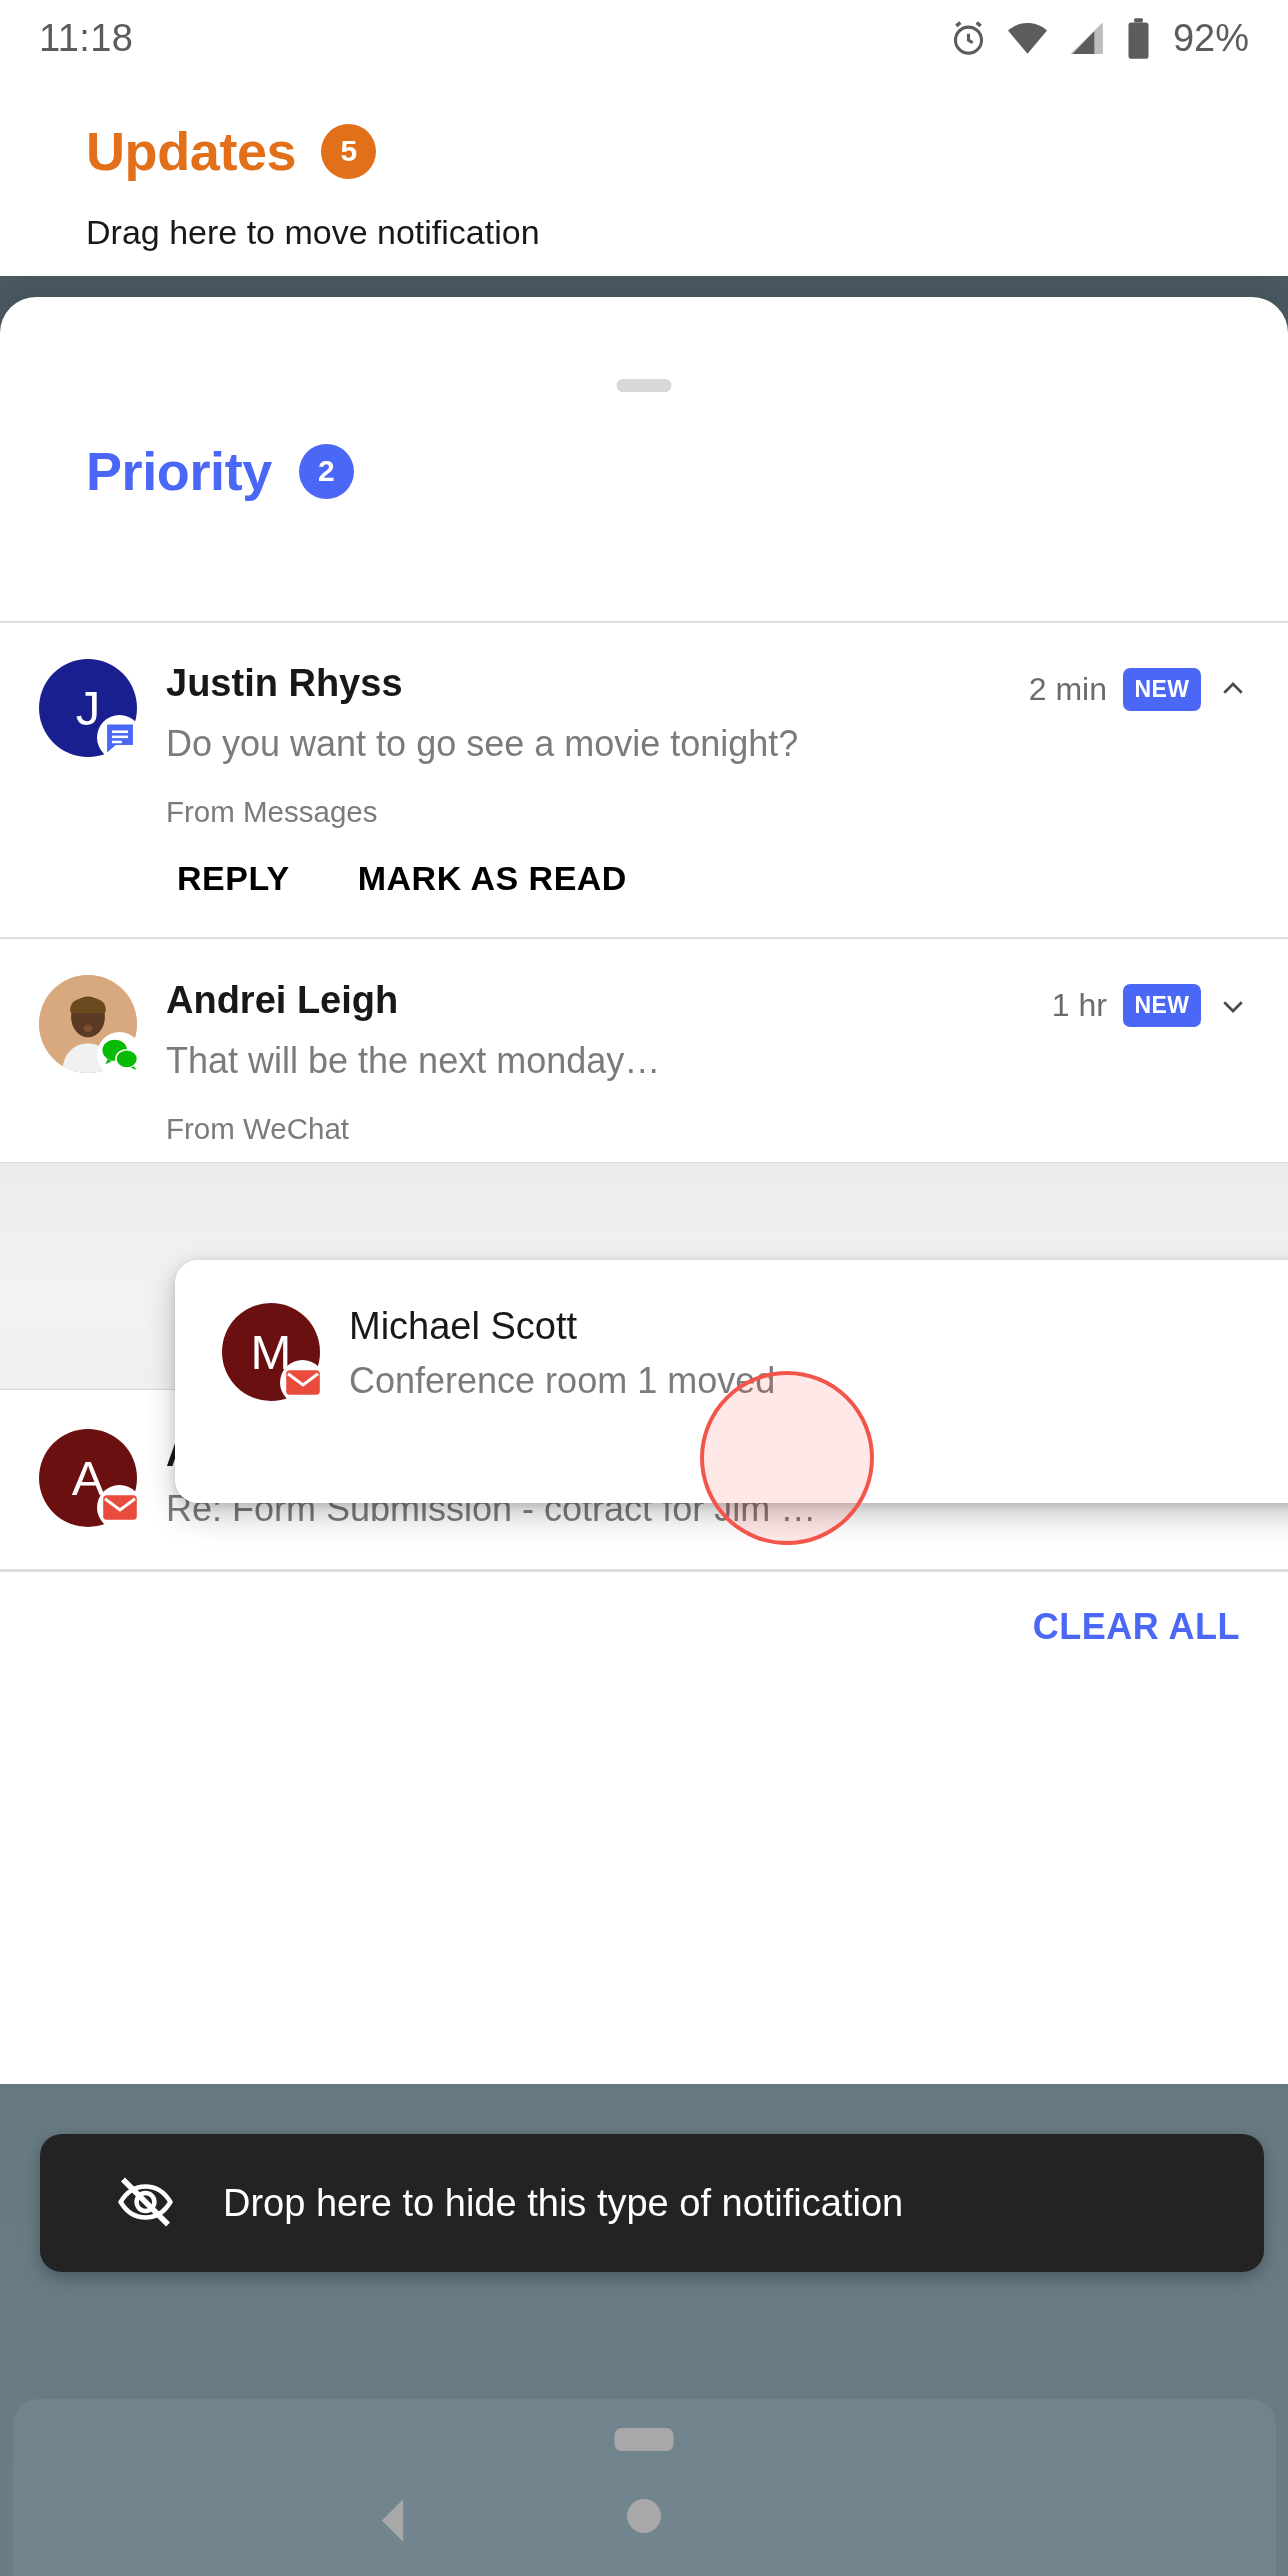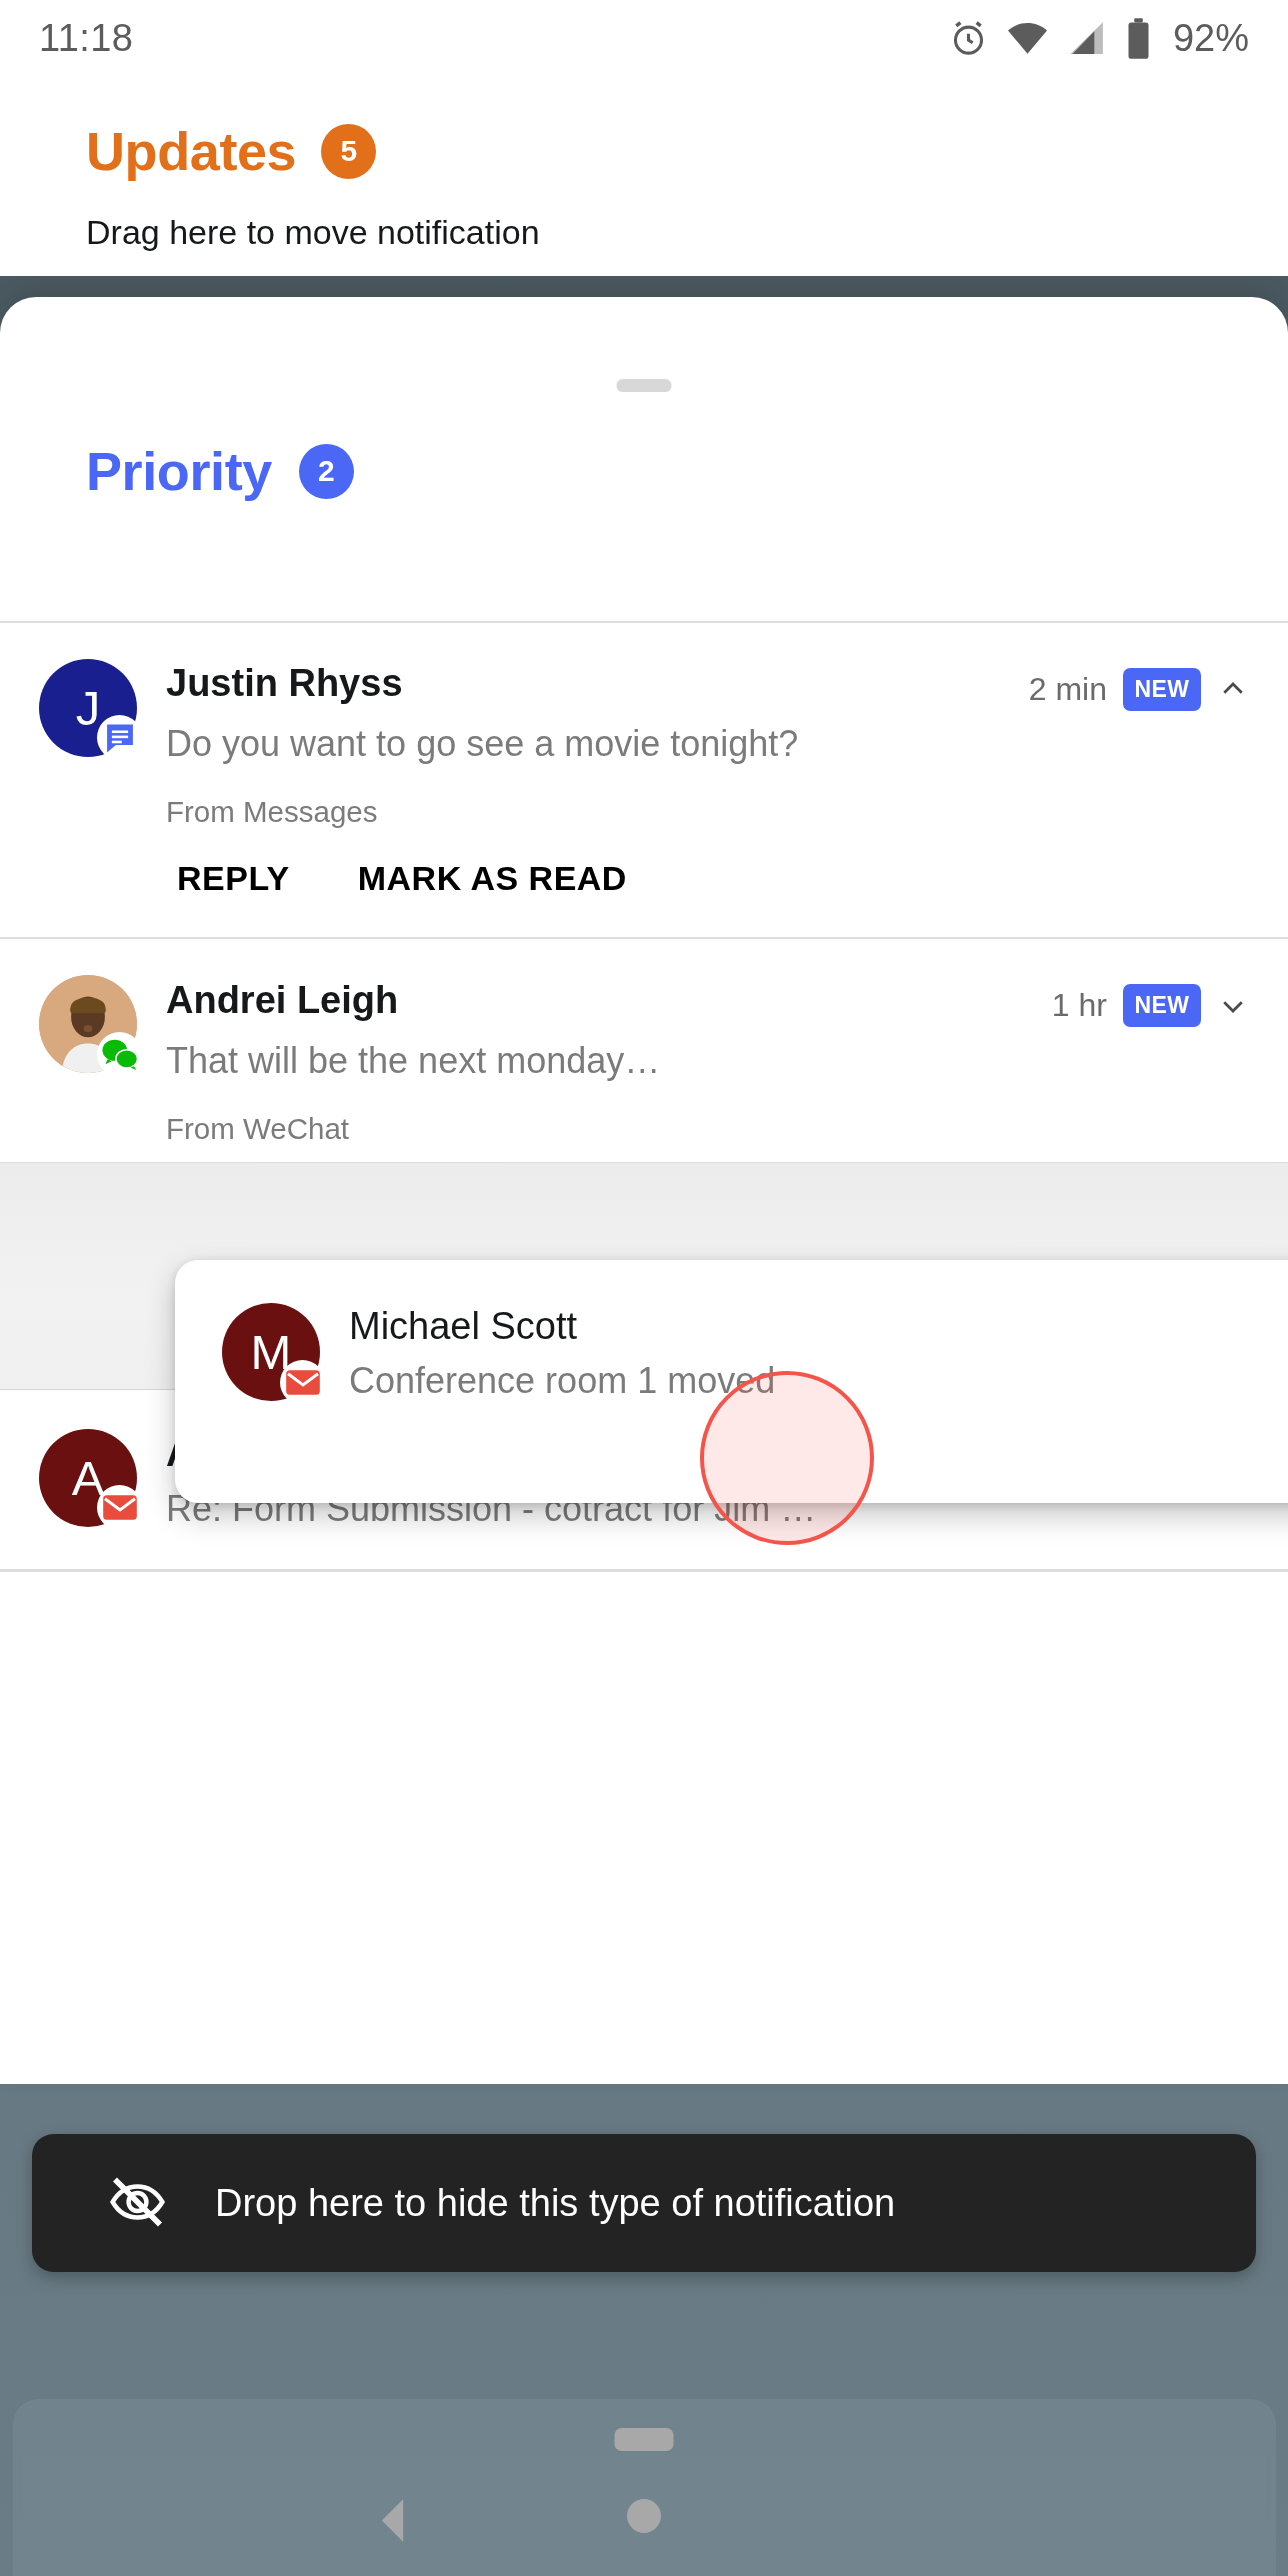--- a/index.html
+++ b/index.html
@@ -165,21 +165,21 @@
   .touch-dot{
     position:absolute; left:700px; top:1371px;
     width:174px; height:174px; border-radius:50%;
     background:rgba(244,85,74,0.13);
     border:4.5px solid #f4554a;
     z-index:60;
   }
 
   
   .drop-banner{
-    position:absolute; left:32px; top:2134px; width:1224px; height:138px;
+    position:absolute; left:40px; top:2134px; width:1224px; height:138px;
     background:#232323; border-radius:21.5px;
     display:flex; align-items:center; padding-left:75px; gap:47px;
     box-shadow:0 5.4px 16px rgba(0,0,0,0.25);
     z-index:30;
   }
   .drop-text{ font-size:38px; color:#ffffff; }
 
   
   .navbar{
     position:absolute; left:12.5px; bottom:0; width:1263px; height:177px;
@@ -364,20 +364,23 @@
             <div class="notif-text">Re: Form Submission - cotract for Jim …</div>
           </div>
         </div>
       </div>
 
       <div class="divider"></div>
 
 
       <div class="divider"></div>
 
+      <div class="clear-row">
+        <button class="clear-btn">CLEAR ALL</button>
+      </div>
     </div>
   </div>
 
   <div class="drag-card">
     <div class="drag-card-inner">
       <div class="avatar-wrap">
         <div class="avatar" style="background:#6b1010;">M</div>
         <div class="badge">
           <span class="badge-inner">
             <svg width="36" height="29" viewBox="0 0 24 18">

